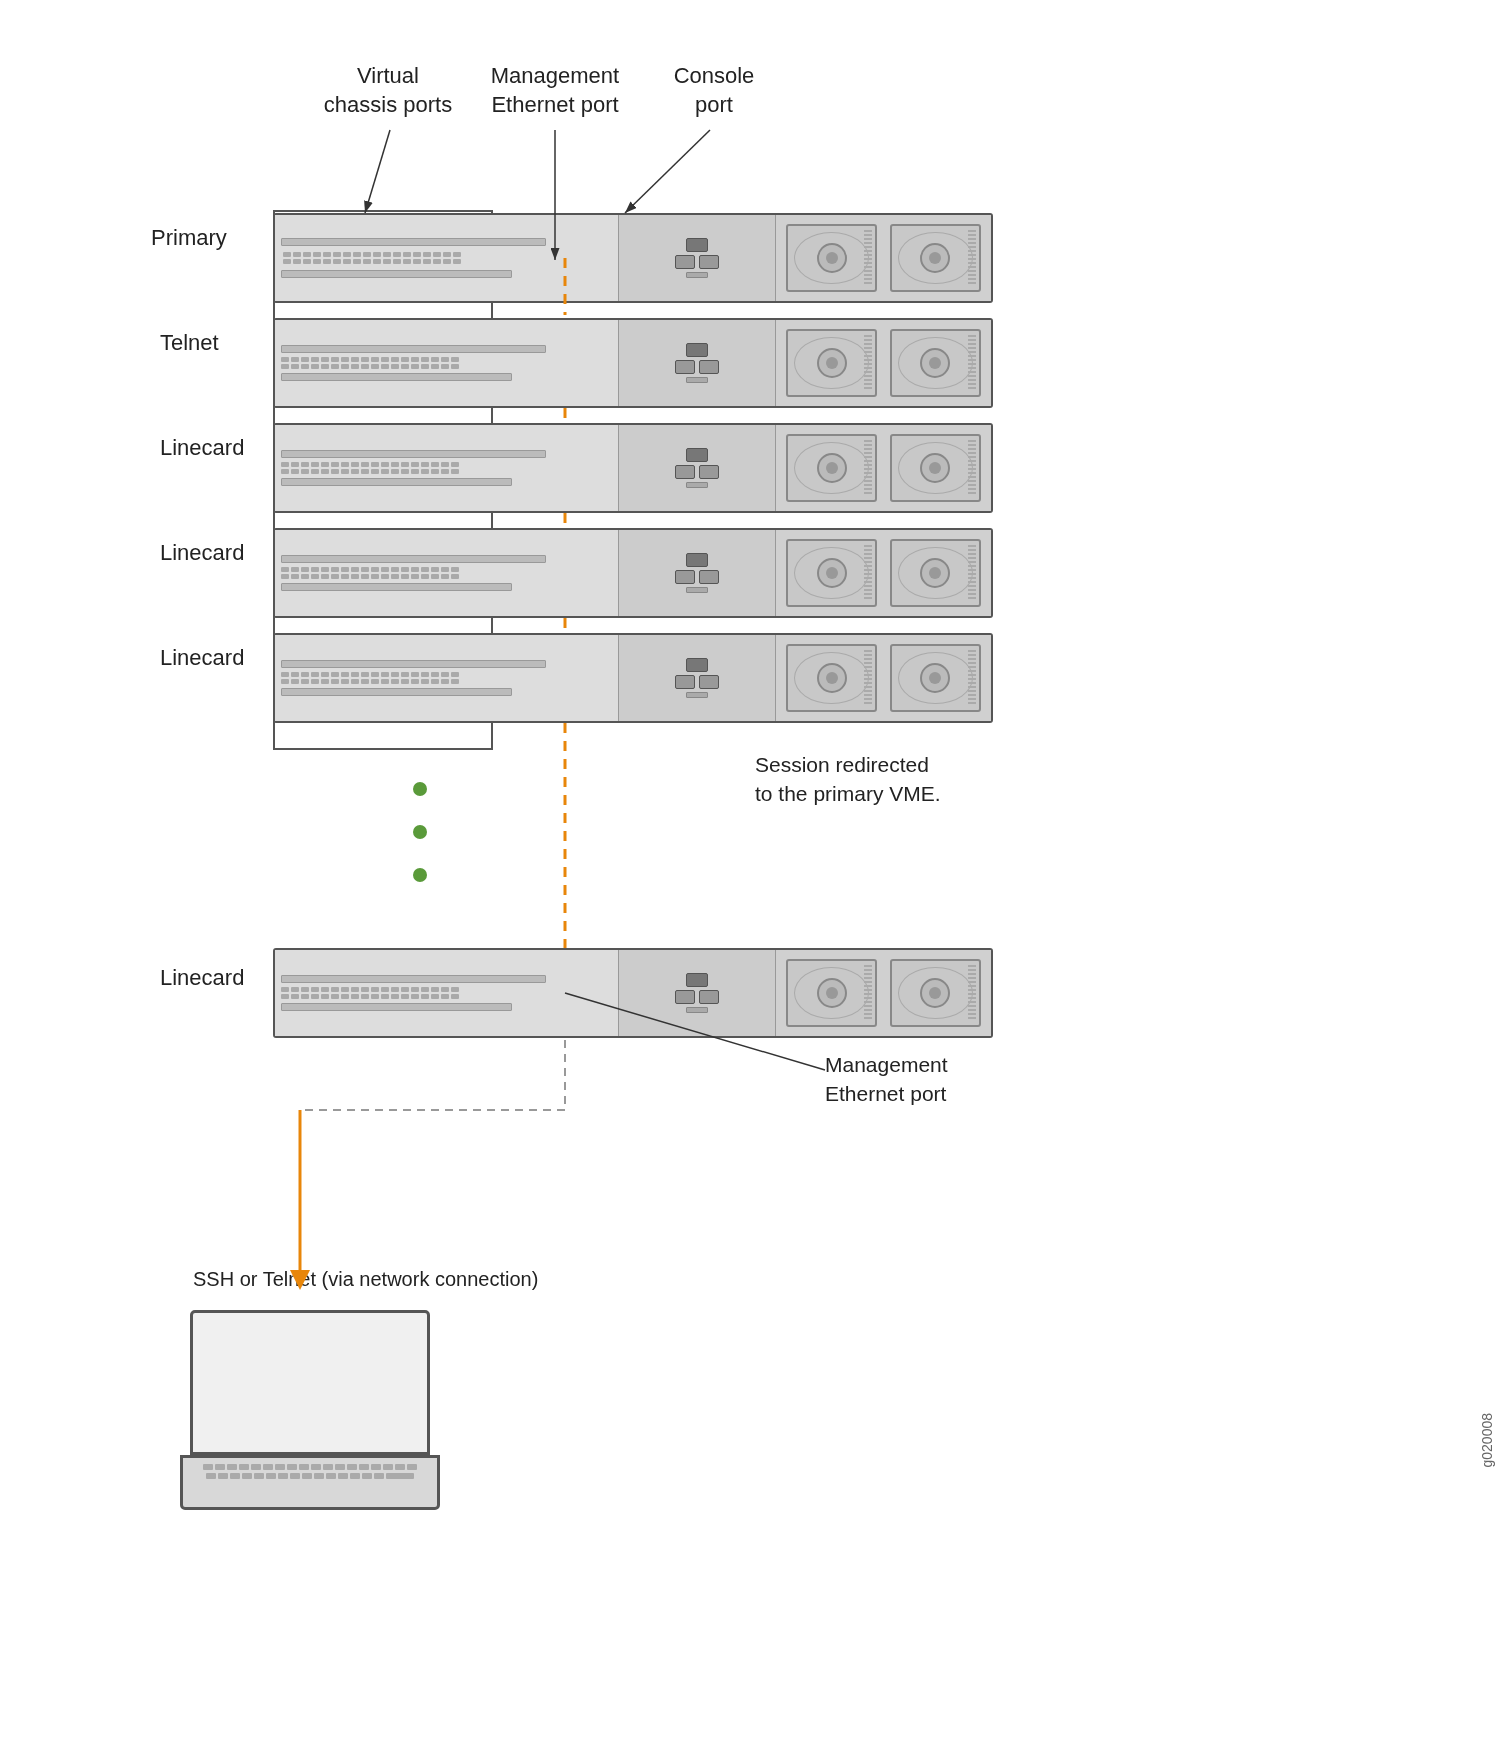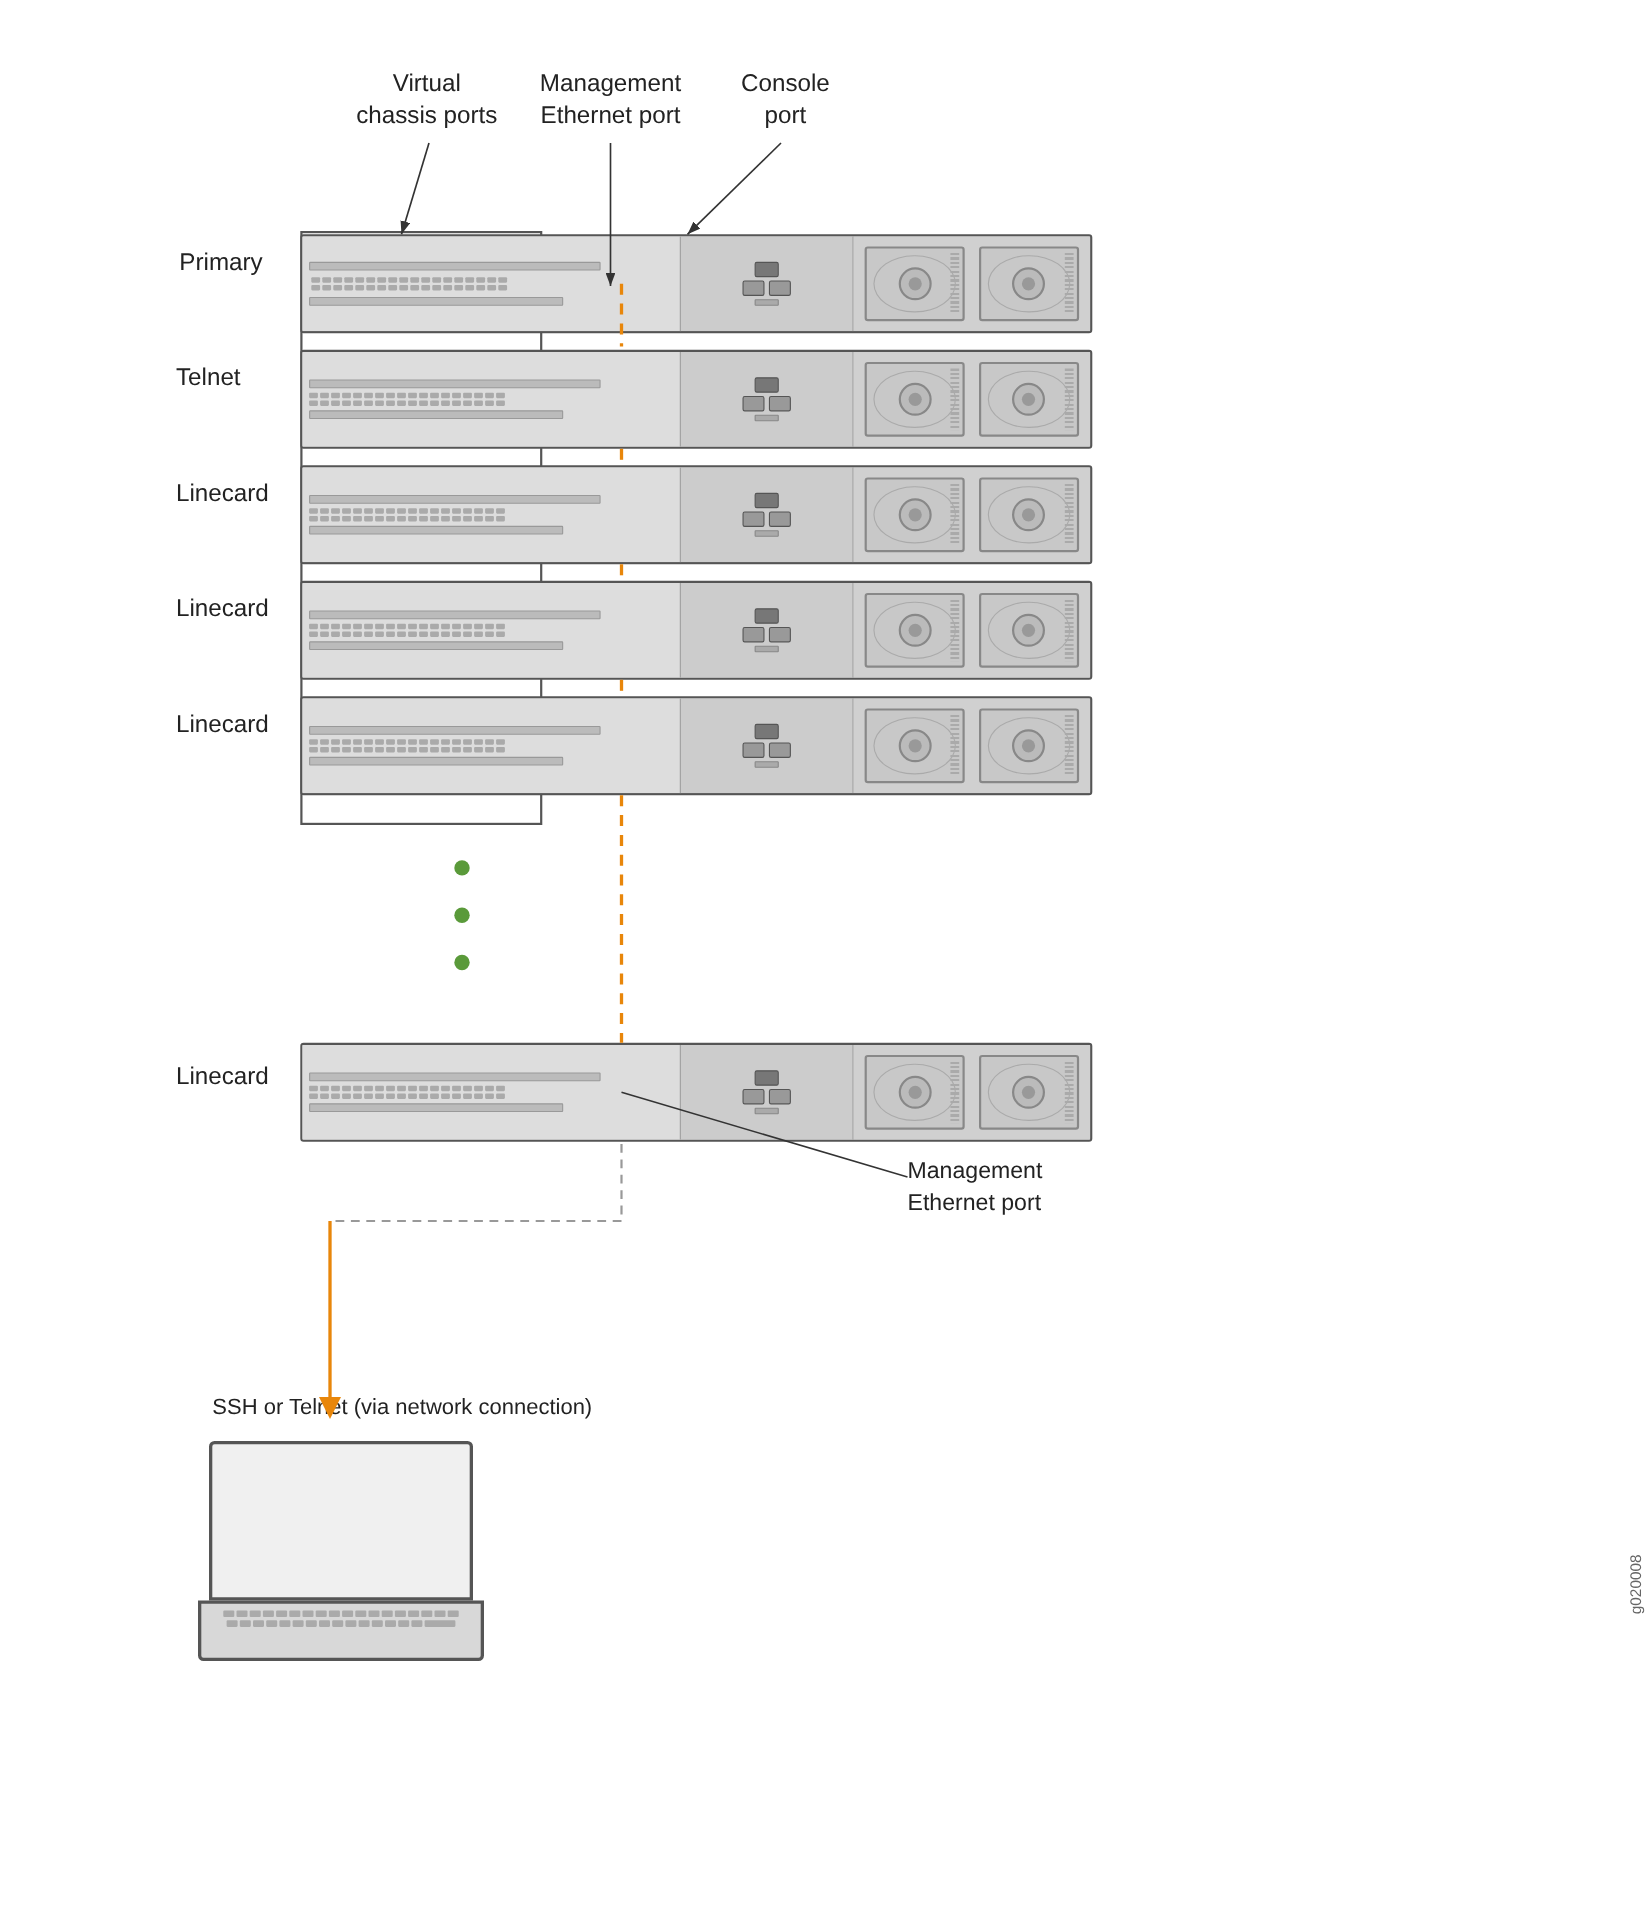--- a/index.html
+++ b/index.html
@@ -195,21 +195,21 @@
 
 <div class="diagram-container">
 
   <div class="label-top" style="left:298px; top:62px; width:130px;">Virtual
 chassis ports</div>
 
   <div class="label-top" style="left:450px; top:62px; width:160px;">Management<br>Ethernet port</div>
 
   <div class="label-top" style="left:624px; top:62px; width:130px;">Console<br>port</div>
 
-  <div class="row-label" style="left:138px; top:225px;">Primary</div>
+  <div class="row-label" style="left:126px; top:225px;">Primary</div>
 
   <div class="row-label" style="left:135px; top:330px;">Telnet</div>
 
   <div class="row-label" style="left:135px; top:435px;">Linecard</div>
   <div class="row-label" style="left:135px; top:540px;">Linecard</div>
   <div class="row-label" style="left:135px; top:645px;">Linecard</div>
   <div class="row-label" style="left:135px; top:965px;">Linecard</div>
 
   <div class="vc-outline" style="left:248px; top:210px; width:220px; height:540px;"></div>
 
@@ -630,20 +630,21 @@
         <div class="psu">
           <div style="width:30px; height:30px; border:2px solid #888; border-radius:50%; background:#bbb; display:flex; align-items:center; justify-content:center;">
             <div style="width:12px; height:12px; border-radius:50%; background:#999;"></div>
           </div>
           <div class="psu-vent"></div>
         </div>
       </div>
     </div>
   </div>
 
+  <div class="callout-text" style="left:730px; top:750px;">Session redirected<br>to the primary VME.</div>
 
   <div class="callout-text" style="left:800px; top:1050px;">Management<br>Ethernet port</div>
 
   <div class="callout-text" style="left:168px; top:1265px; font-size:20px;">SSH or Telnet (via network connection)</div>
 
   <svg class="annotations">
 
     <line x1="365" y1="130" x2="340" y2="213" stroke="#333" stroke-width="1.5" marker-end="url(#arrowhead-black)"></line>
 
     <line x1="530" y1="130" x2="530" y2="260" stroke="#333" stroke-width="1.5" marker-end="url(#arrowhead-black)"></line>

